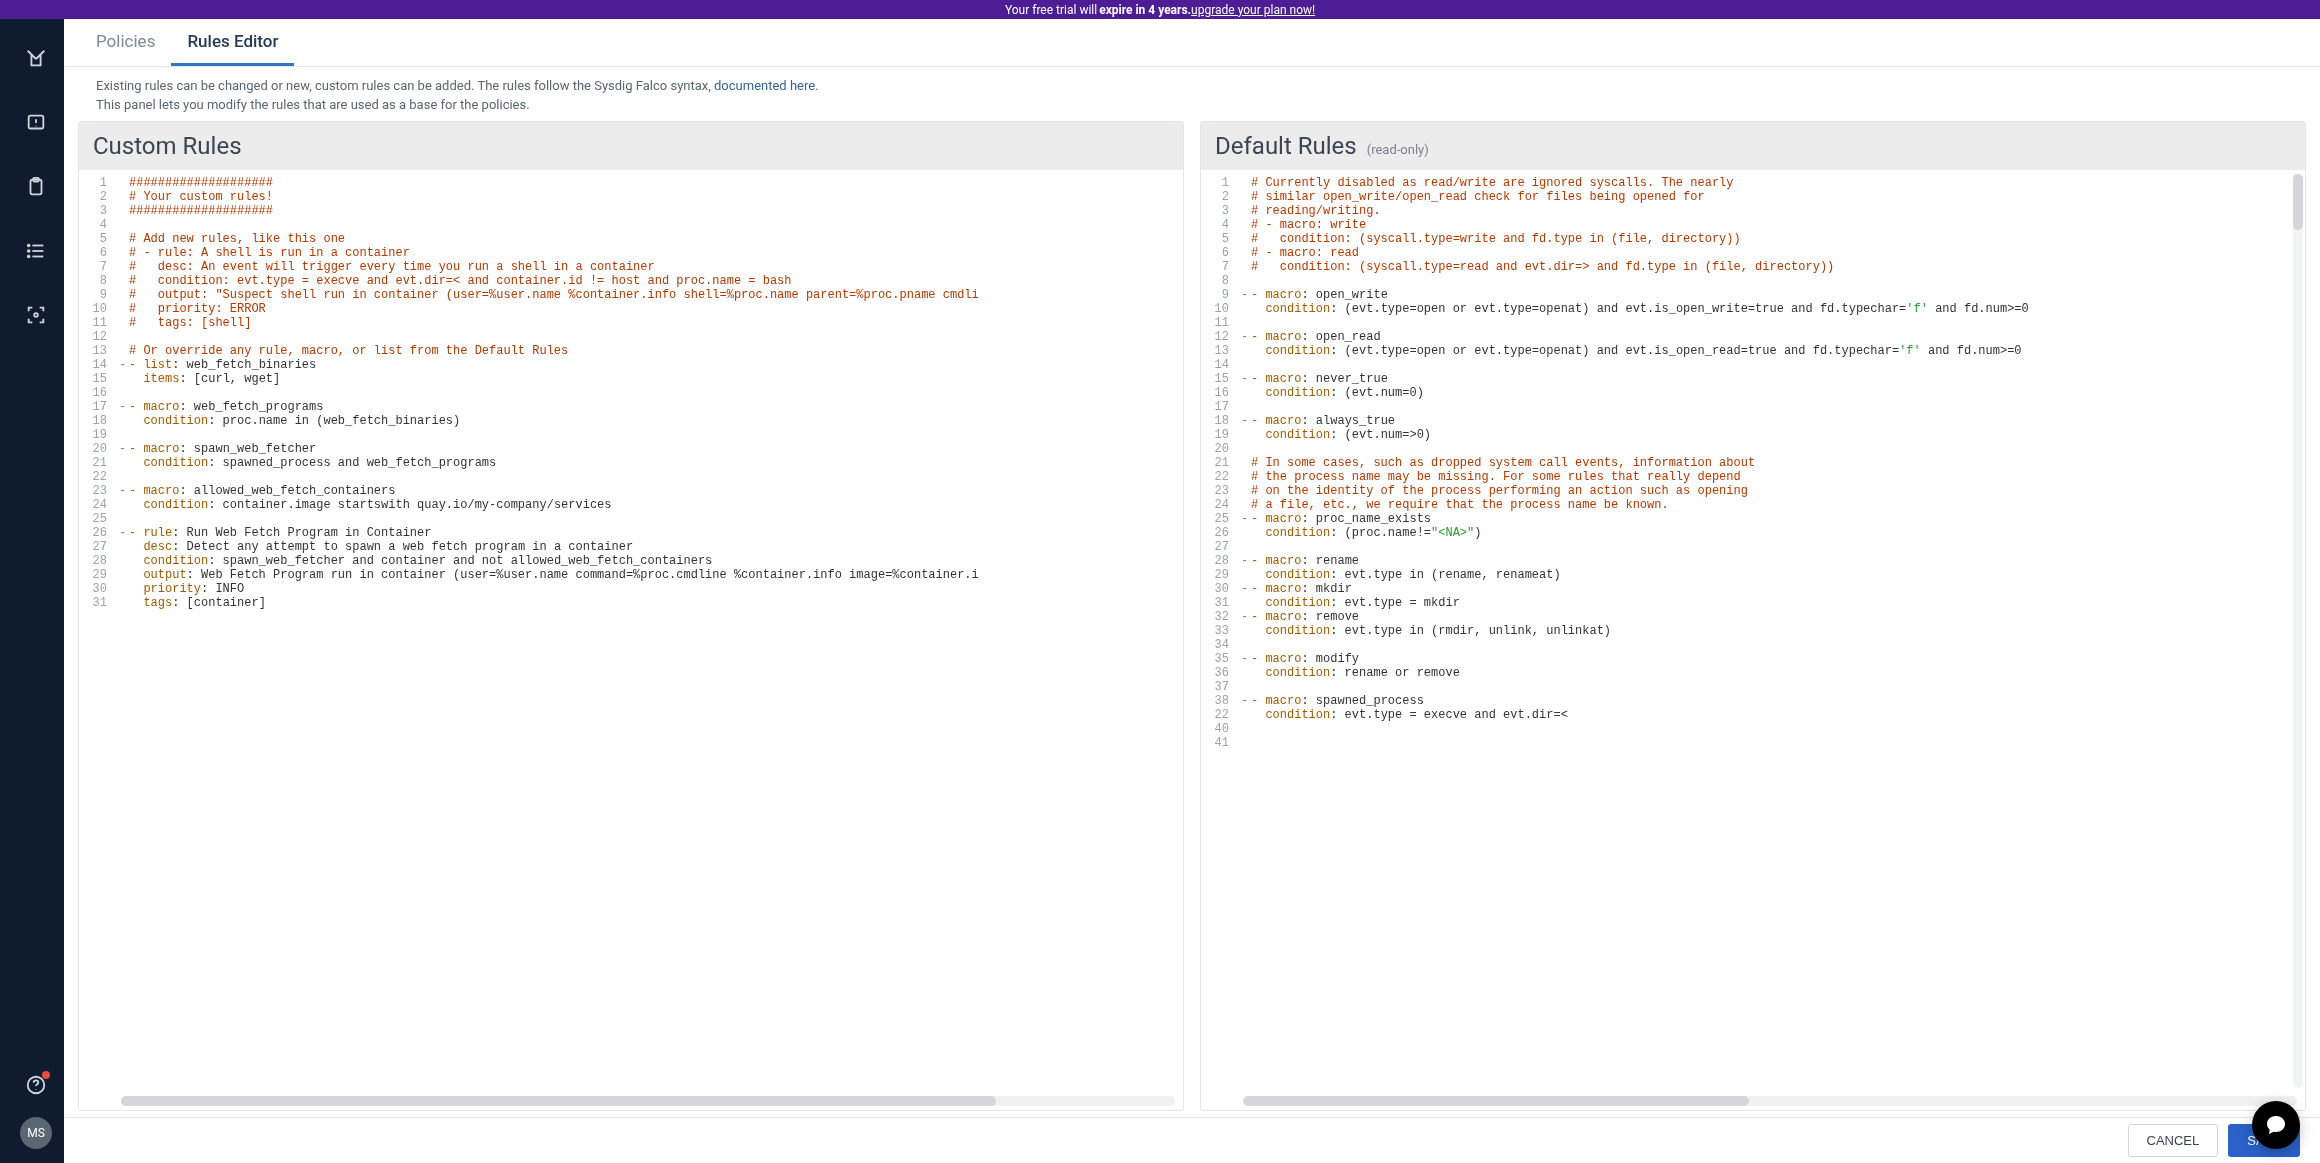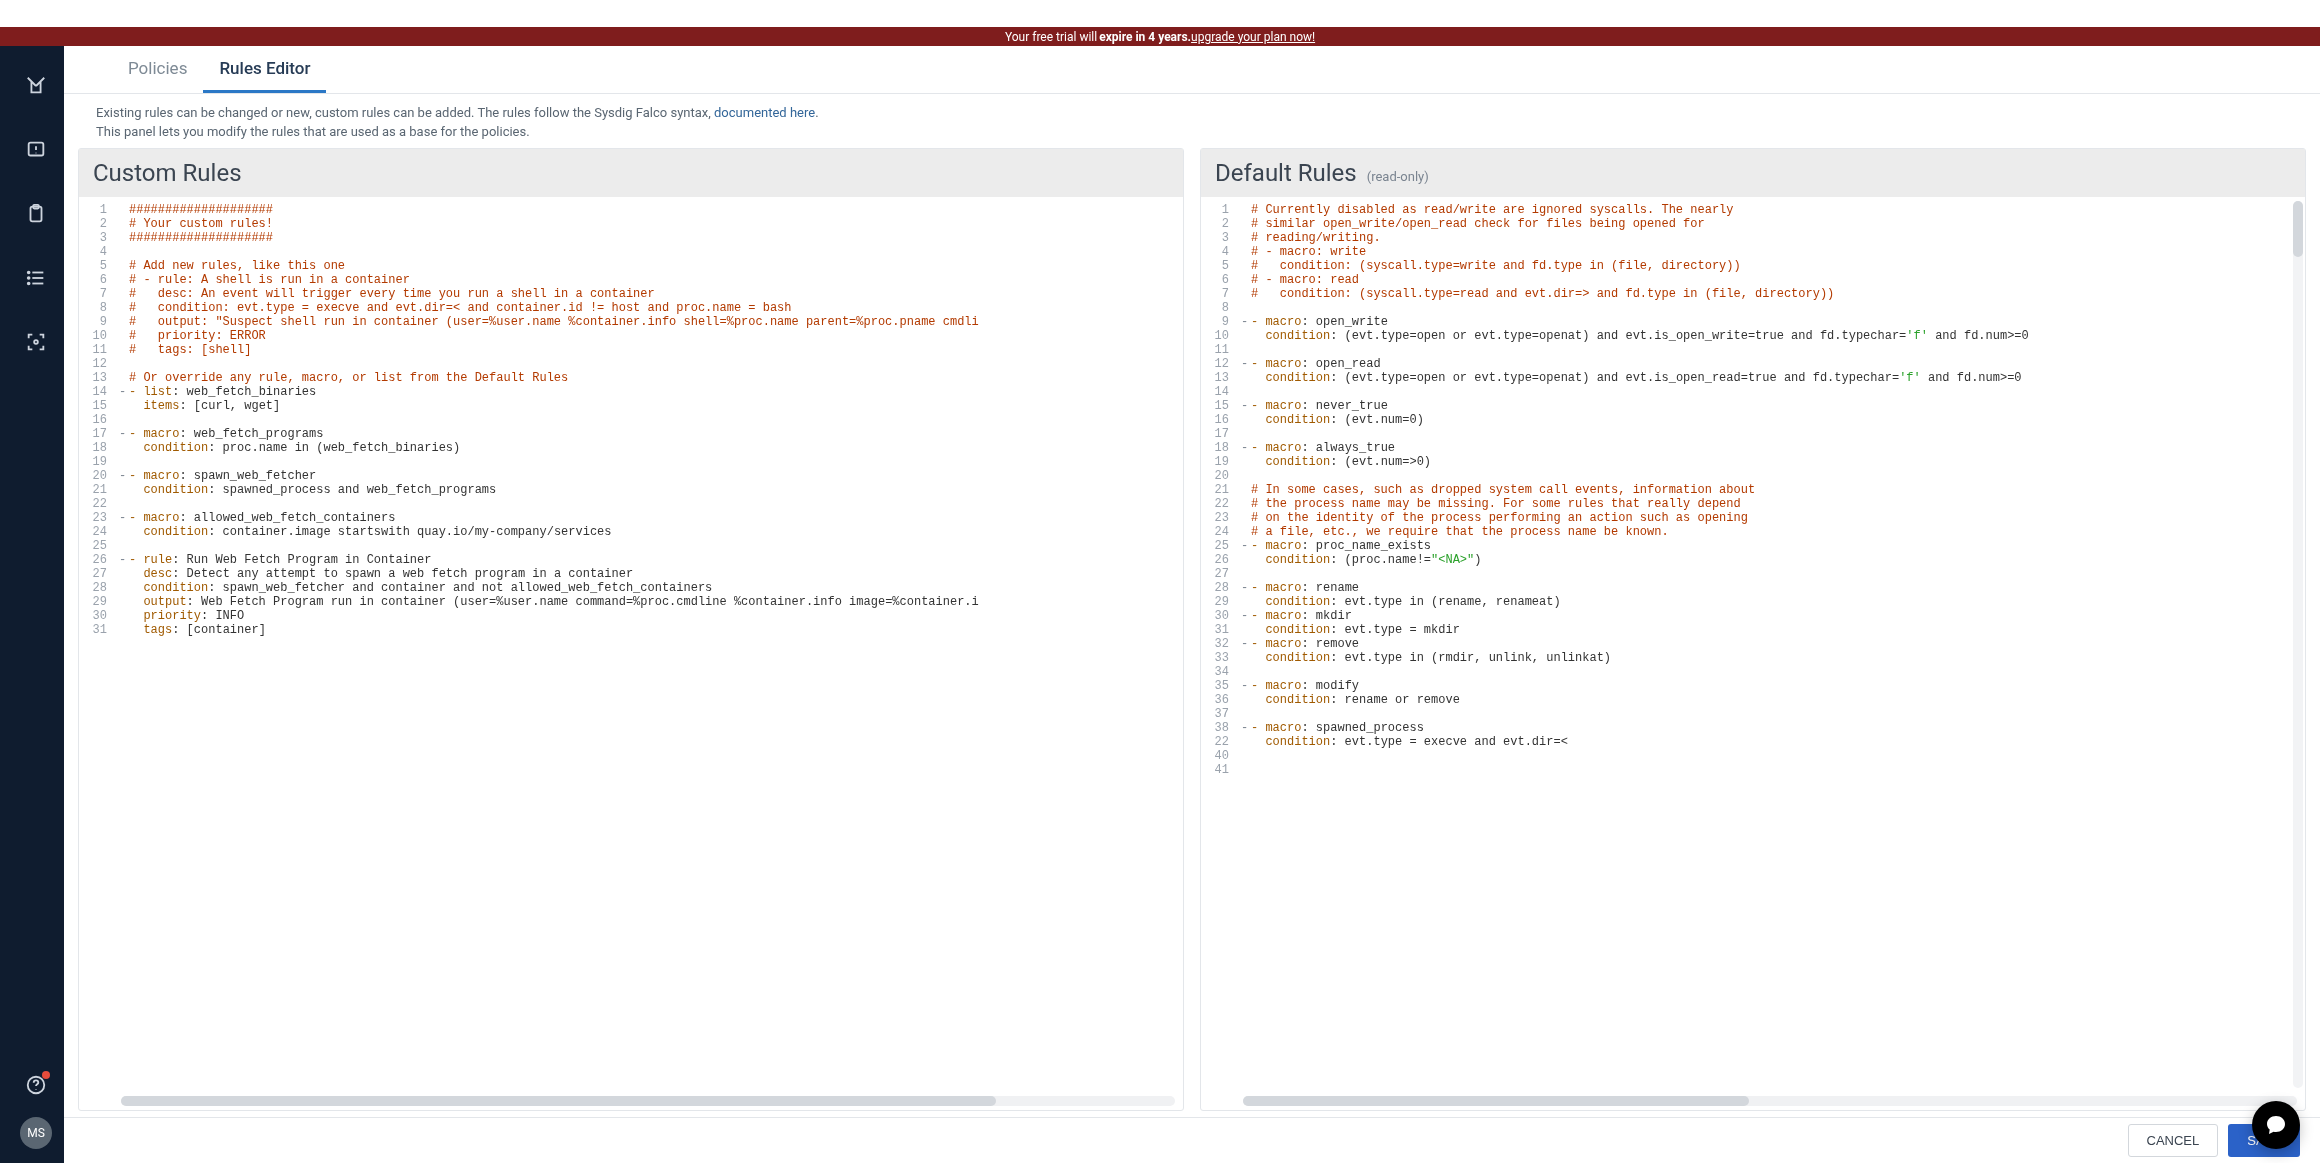--- a/index.html
+++ b/index.html
@@ -1,34 +1,34 @@
 <!DOCTYPE html>
 <html><head>
 <meta charset="utf-8">
 <style>
   * { box-sizing: border-box; margin: 0; padding: 0; }
   html, body { height: 100%; font-family: -apple-system, BlinkMacSystemFont, "Segoe UI", Roboto, Arial, sans-serif; font-size: 13px; color: #333; }
   body { display: flex; flex-direction: column; overflow: hidden; background:#fff; }
 
-  .banner { background:#7f1d1d; color:#fff; height:19px; display:flex; align-items:center; justify-content:center; font-size:12px;margin-top:27px; }
+  .banner { background:#4c1d95; color:#fff; height:19px; display:flex; align-items:center; justify-content:center; font-size:12px; }
   .banner a { color:#fff; text-decoration:underline; }
 
   .app { flex:1; display:flex; min-height:0; }
 
   .sidebar { width:64px; background:#0f1c2f; color:#b9c0ca; display:flex; flex-direction:column; align-items:center; padding-top:8px;padding-left:8px; }
   .sidebar .nav-icon, .sidebar .bot-icon { width:40px; height:40px; display:flex; align-items:center; justify-content:center; margin:12px 0; color:#cdd4de; }
   .sidebar svg { width:22px; height:22px; stroke:#cdd4de; fill:none; stroke-width:2; }
   .sidebar .spacer { flex:1; }
   .avatar { width:32px; height:32px; border-radius:50%; background:#5a6672; color:#fff; display:flex; align-items:center; justify-content:center; font-size:12px; margin-bottom:14px; }
   .dot-badge { position:relative; }
   .dot-badge::after { content:""; position:absolute; top:6px; right:6px; width:8px; height:8px; background:#e74c3c; border-radius:50%; }
 
   .main { flex:1; display:flex; flex-direction:column; min-width:0; background:#fff; }
 
-  .tabs { display:flex; padding:0 48px; border-bottom:1px solid #e3e6ea; align-items:flex-end; height:48px; }
+  .tabs { display:flex; padding:0 16px; border-bottom:1px solid #e3e6ea; align-items:flex-end; height:48px; }
   .tab { padding:14px 16px 12px; font-size:17px; color:#7e8a95; cursor:pointer; border-bottom:3px solid transparent; }
   .tab.active { color:#273c56; border-bottom-color:#2b78c6; font-weight:500; }
 
   .desc { padding:10px 32px 6px; font-size:13px; color:#5a6672; line-height:1.45; }
   .desc a { color:#369; text-decoration:none; }
 
   .panels { flex:1; display:flex; gap:16px; padding:0 14px 6px; min-height:0; }
   .panel { flex:1; display:flex; flex-direction:column; border:1px solid #e3e6ea; border-radius:3px; min-width:0; background:#fff; }
   .panel-head { background:#ececec; padding:10px 14px; font-size:24px; color:#3b4551; font-weight:400; display:flex; align-items:baseline; gap:10px; }
   .panel-head .sub { font-size:13px; color:#7a8490; font-weight:400; }

